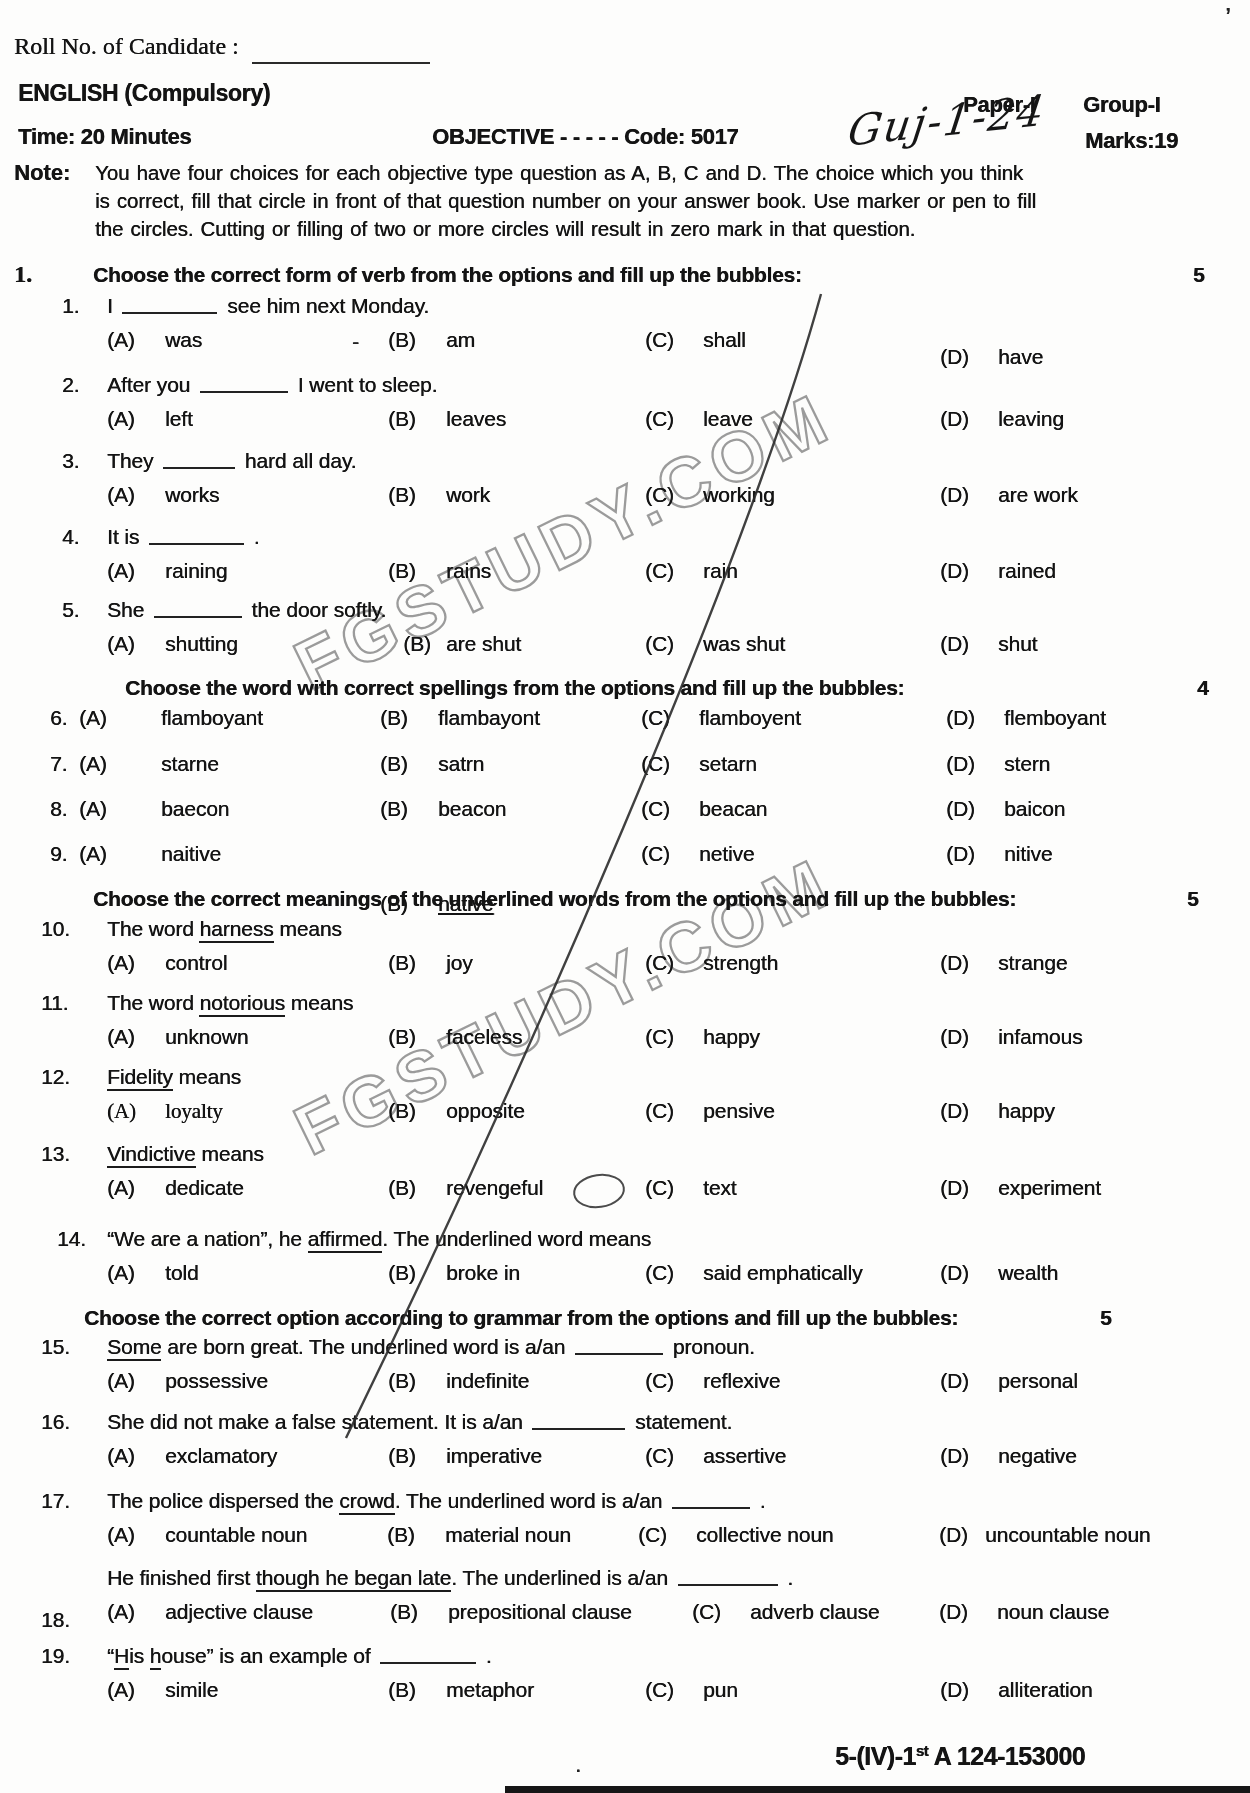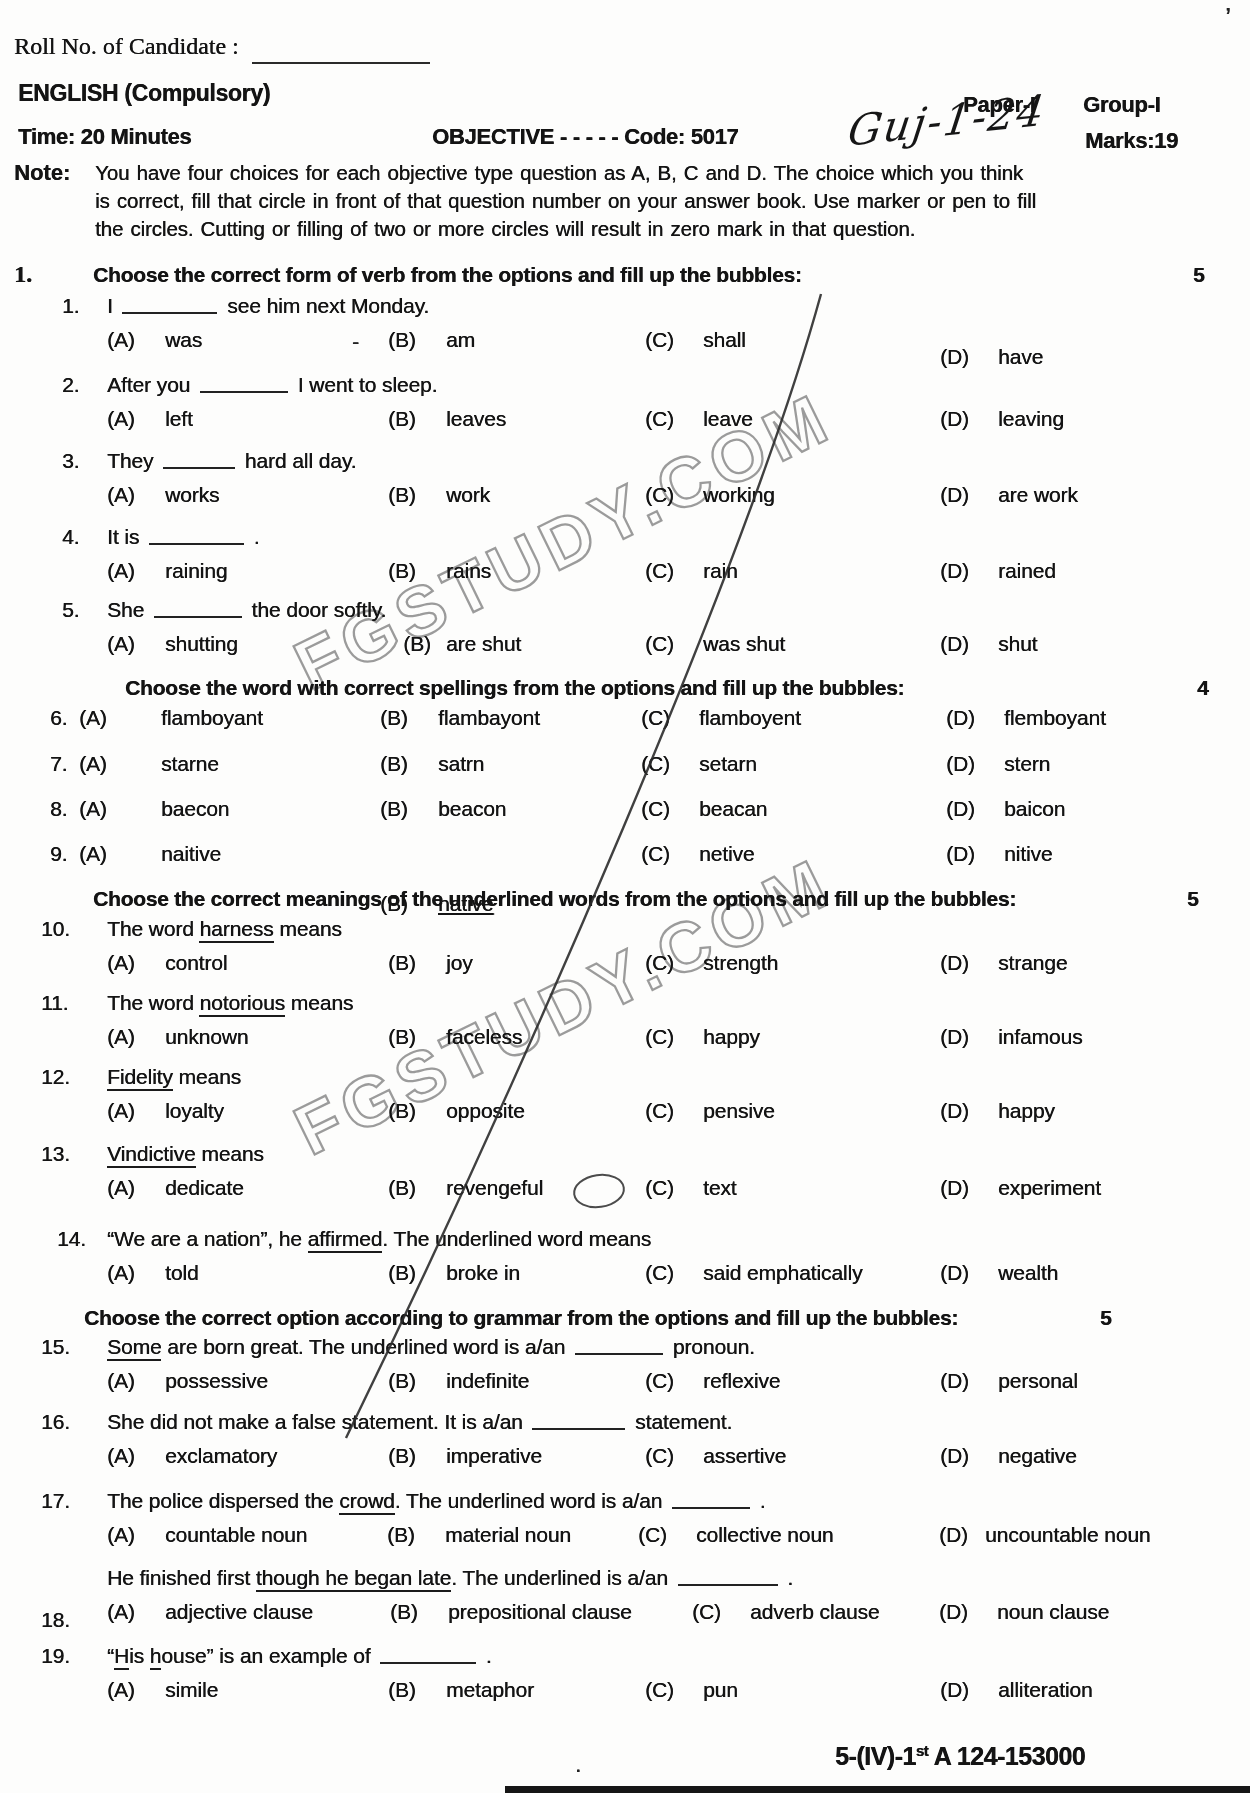--- a/index.html
+++ b/index.html
@@ -125,21 +125,21 @@
       <div class="opt-cell qtext" style="left: 645px; top: 951px;"><span class="lab" style="width: 58px;">(C)</span><span>strength</span></div>
       <div class="opt-cell qtext" style="left: 940px; top: 951px;"><span class="lab" style="width: 58px;">(D)</span><span>strange</span></div>
       <div class="abs qtext qnum" style="left: 41px; top: 991px;">11.</div>
       <div class="abs qtext" style="left: 107px; top: 991px;"><span>The word </span><span class="u2">notorious</span><span> means</span></div>
       <div class="opt-cell qtext" style="left: 107px; top: 1025px;"><span class="lab" style="width: 58px;">(A)</span><span>unknown</span></div>
       <div class="opt-cell qtext" style="left: 388px; top: 1025px;"><span class="lab" style="width: 58px;">(B)</span><span>faceless</span></div>
       <div class="opt-cell qtext" style="left: 645px; top: 1025px;"><span class="lab" style="width: 58px;">(C)</span><span>happy</span></div>
       <div class="opt-cell qtext" style="left: 940px; top: 1025px;"><span class="lab" style="width: 58px;">(D)</span><span>infamous</span></div>
       <div class="abs qtext qnum" style="left: 41px; top: 1065px;">12.</div>
       <div class="abs qtext" style="left: 107px; top: 1065px;"><span class="u2">Fidelity</span><span> means</span></div>
-      <div class="opt-cell qtext" style="left: 107px; top: 1099px;"><span class="lab" style="width: 58px;">(A)</span><span>loyalty</span></div>
+      <div class="opt-cell qtext" style="left: 107px; top: 1099px; font-family: Liberation Serif, serif;"><span class="lab" style="width: 58px;">(A)</span><span>loyalty</span></div>
       <div class="opt-cell qtext" style="left: 388px; top: 1099px;"><span class="lab" style="width: 58px;">(B)</span><span>opposite</span></div>
       <div class="opt-cell qtext" style="left: 645px; top: 1099px;"><span class="lab" style="width: 58px;">(C)</span><span>pensive</span></div>
       <div class="opt-cell qtext" style="left: 940px; top: 1099px;"><span class="lab" style="width: 58px;">(D)</span><span>happy</span></div>
       <div class="abs qtext qnum" style="left: 41px; top: 1142px;">13.</div>
       <div class="abs qtext" style="left: 107px; top: 1142px;"><span class="u2">Vindictive</span><span> means</span></div>
       <div class="opt-cell qtext" style="left: 107px; top: 1176px;"><span class="lab" style="width: 58px;">(A)</span><span>dedicate</span></div>
       <div class="opt-cell qtext" style="left: 388px; top: 1176px;"><span class="lab" style="width: 58px;">(B)</span><span>revengeful</span></div>
       <div class="opt-cell qtext" style="left: 645px; top: 1176px;"><span class="lab" style="width: 58px;">(C)</span><span>text</span></div>
       <div class="opt-cell qtext" style="left: 940px; top: 1176px;"><span class="lab" style="width: 58px;">(D)</span><span>experiment</span></div>
       <div class="abs qtext qnum" style="left: 41px; top: 1227px; margin-left: 16px;">14.</div>

